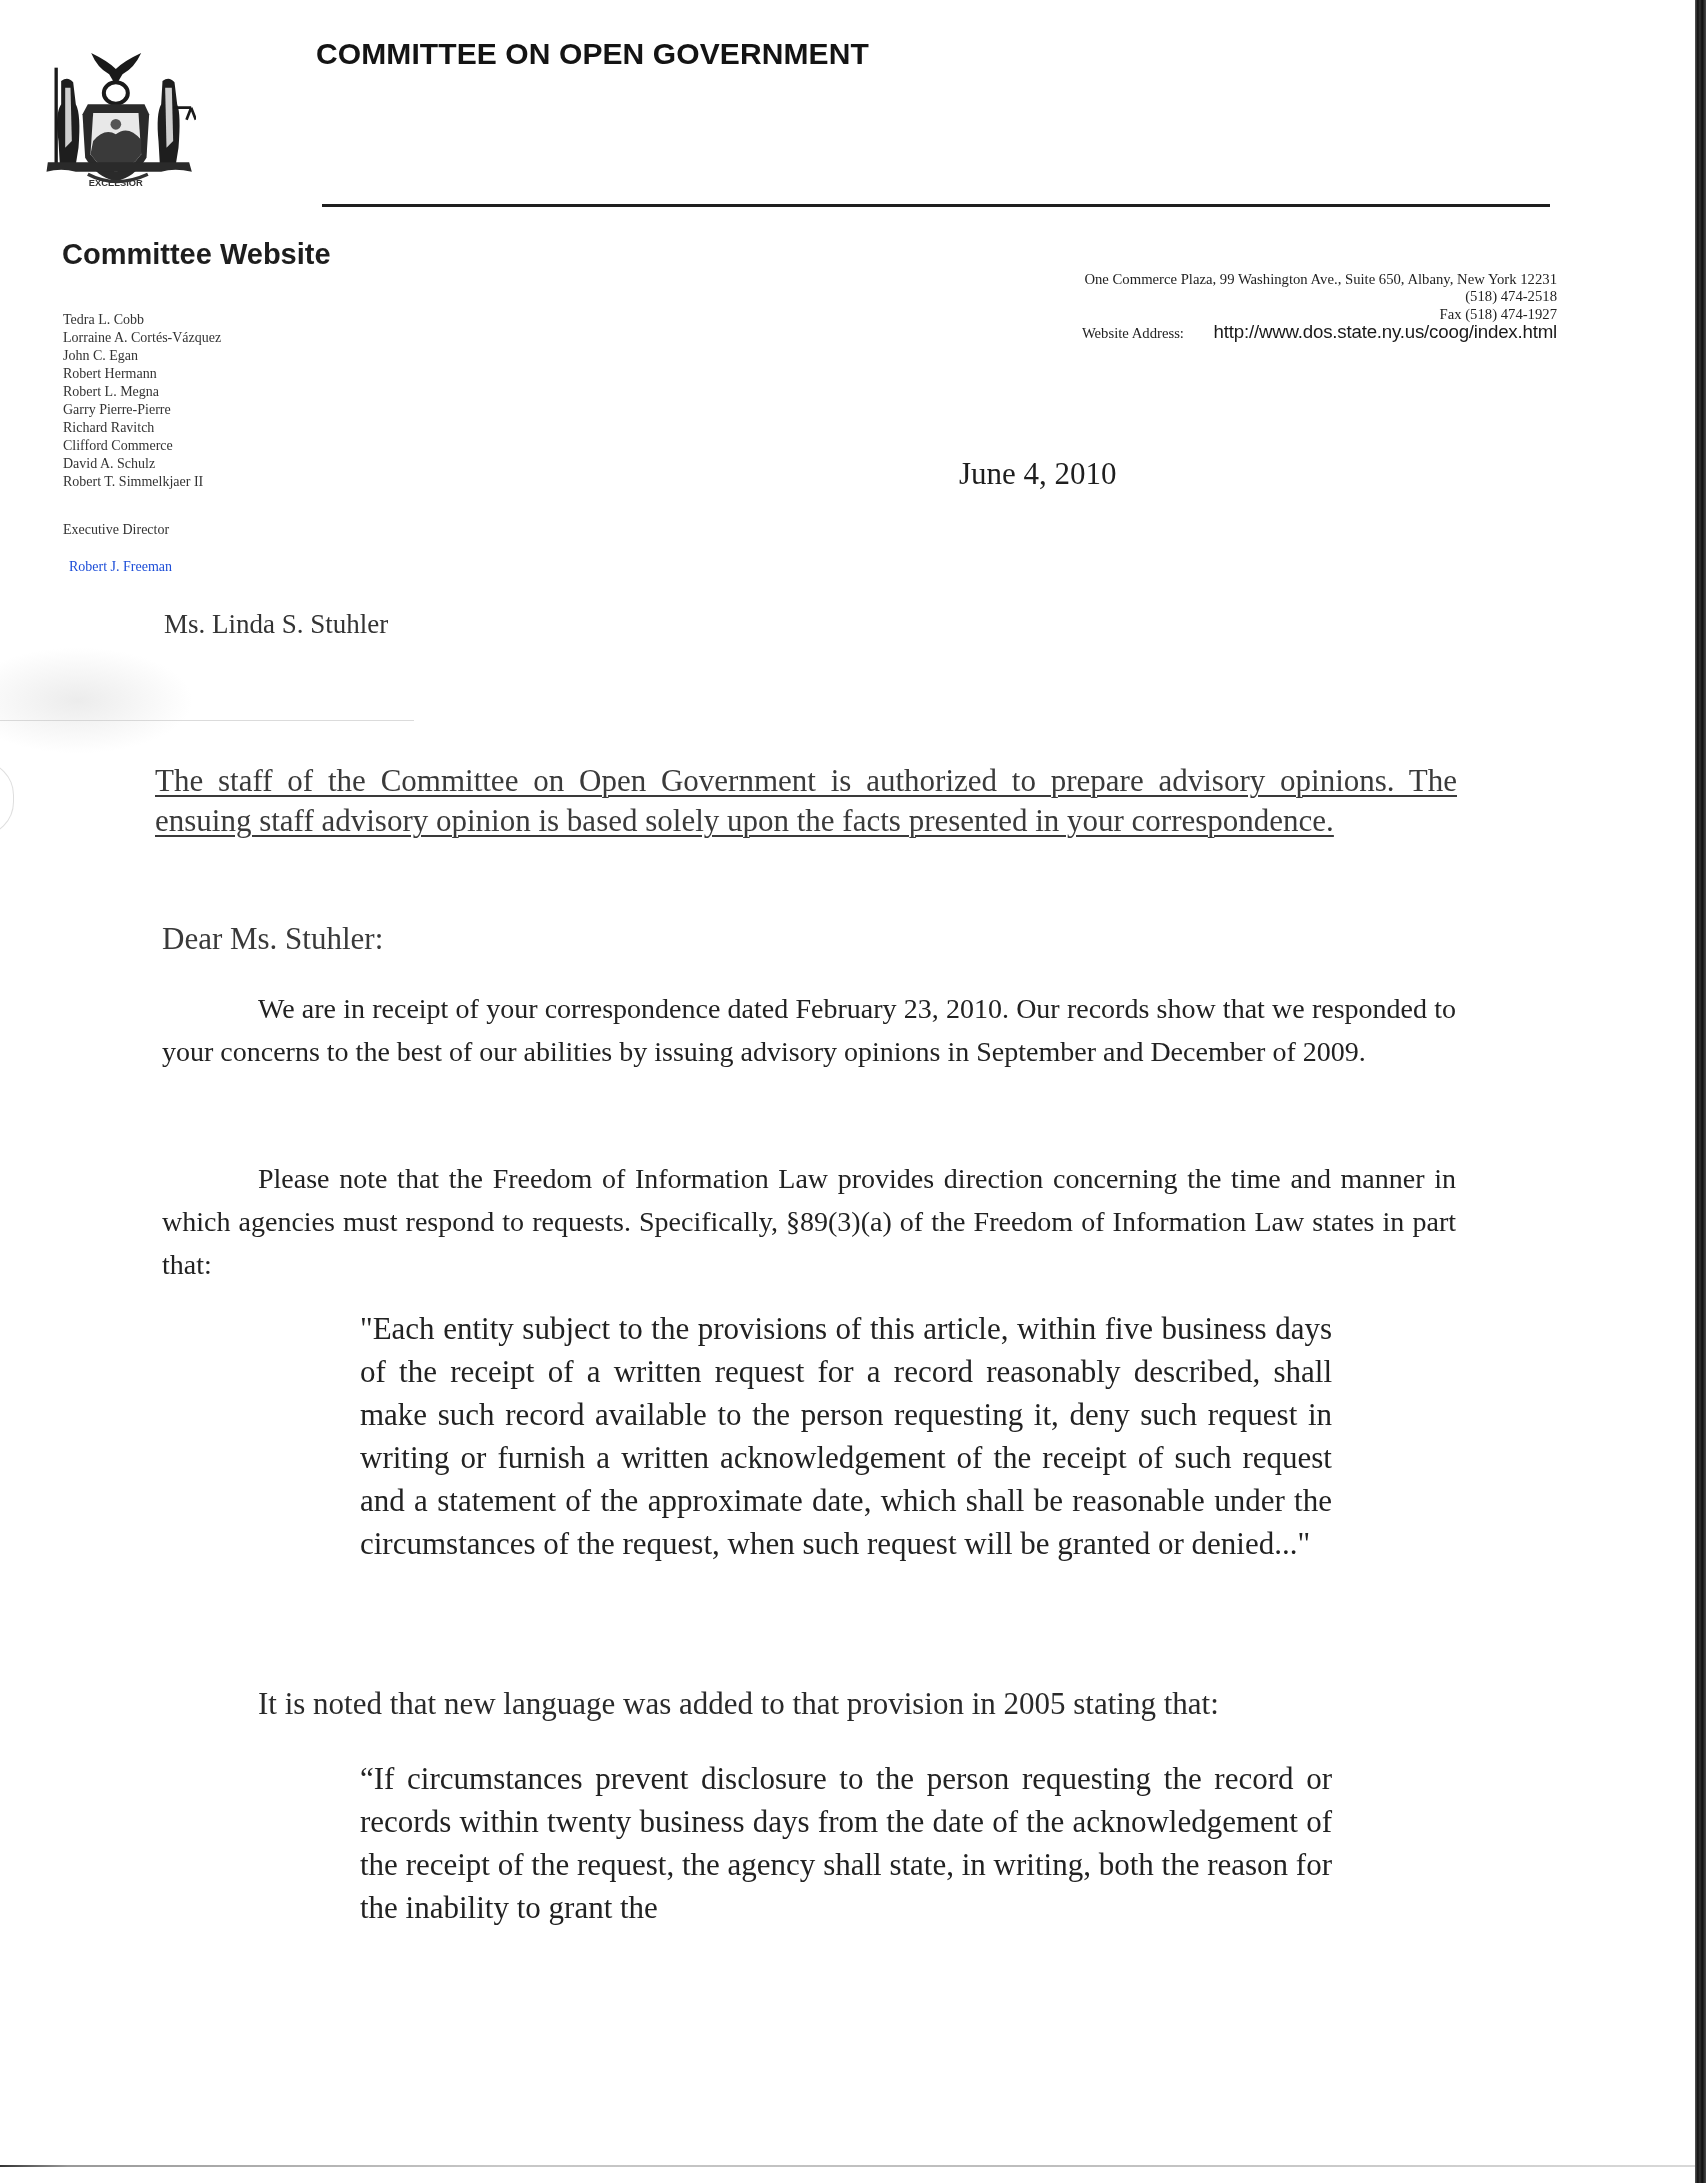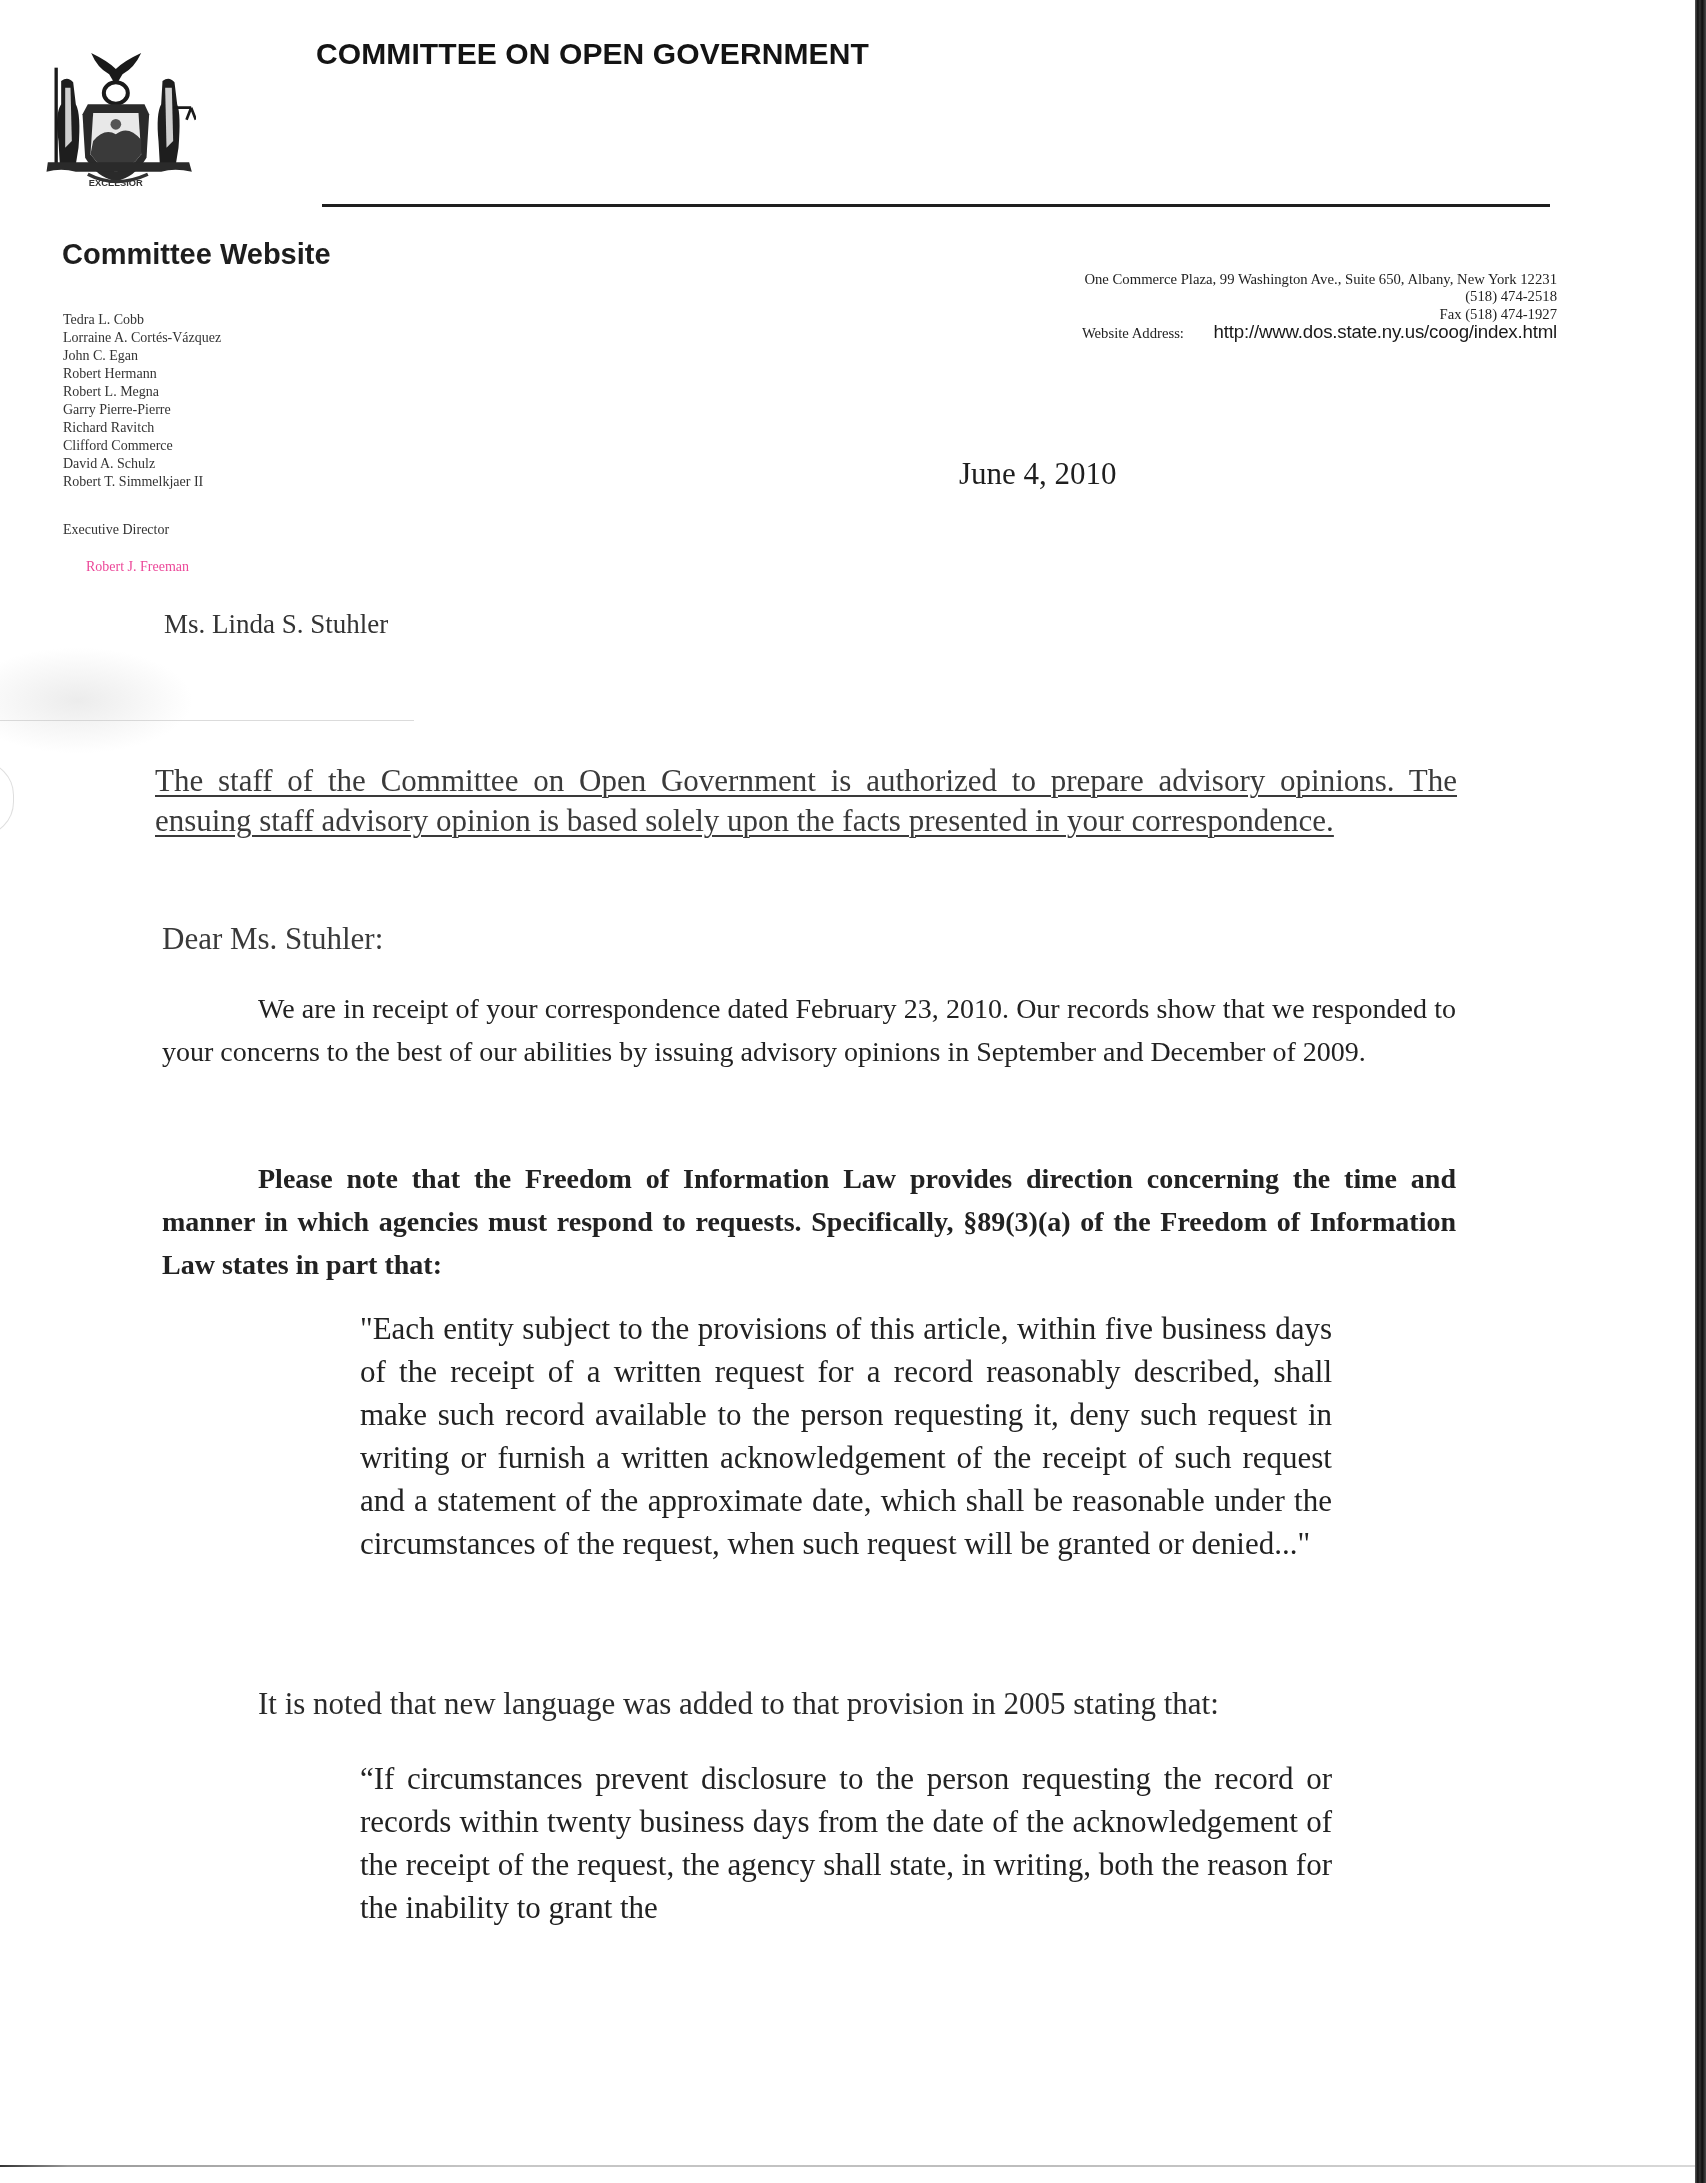--- a/index.html
+++ b/index.html
@@ -27,42 +27,42 @@
     font-size: 30px; line-height: 33px; color: #141414; letter-spacing: 0.1px; }
   .letterhead div { white-space: nowrap; }
   .rule { left: 322px; top: 204px; width: 1228px; height: 3.3px; background: #1e1e1e; }
 
   
   .committee-heading { left: 62px; top: 238px; font-family: "Liberation Sans", sans-serif; font-weight: bold;
     font-size: 29px; color: #1e1e1e; white-space: nowrap; }
   .members { left: 63px; top: 311px; font-size: 14px; line-height: 18px; color: #333; }
   .members div { white-space: nowrap; }
   .exec-label { left: 63px; top: 522px; font-size: 14px; color: #333; white-space: nowrap; }
-  .exec-name { left: 86px; top: 559px; font-size: 14px; color: #ec4899; white-space: nowrap; }
+  .exec-name { left: 69px; top: 559px; font-size: 14px; color: #1d4ed8; white-space: nowrap; }
 
   
   .address { right: 149px; top: 271px; text-align: right; font-size: 14.7px; line-height: 17.4px; color: #222; }
   .address div { white-space: nowrap; }
   .address .web-label { font-size: 14.7px; }
   .address .web-url { font-size: 18.7px; font-family: "Liberation Sans", sans-serif; letter-spacing: -0.2px; color: #1a1a1a; padding-left: 26px; }
 
   .date { left: 959px; top: 456px; font-size: 31px; color: #1e1e1e; white-space: nowrap; }
   .recipient { left: 164px; top: 609px; font-size: 27px; color: #333; white-space: nowrap; }
 
   
   .disclaimer { left: 155px; top: 761px; width: 1302px; font-size: 31px; line-height: 40px;
     color: #3a3a3a; text-align: justify; text-align-last: left;
     text-decoration: underline; text-decoration-thickness: 2px; text-underline-offset: 4px; }
 
   .salutation { left: 162px; top: 921px; font-size: 31px; color: #3a3a3a; white-space: nowrap; }
 
   .para { left: 162px; width: 1294px; font-size: 28px; line-height: 43px; color: #222;
     text-align: justify; text-indent: 96px; }
   .para1 { top: 987px; }
-  .para2 { top: 1157px; font-weight: bold; }
+  .para2 { top: 1157px; }
 
   .quote { left: 360px; width: 972px; font-size: 31px; line-height: 43px; color: #222; text-align: justify; }
   .quote1 { top: 1307px; }
   .note { left: 258px; top: 1686px; font-size: 31px; color: #2a2a2a; white-space: nowrap; }
   .quote2 { top: 1757px; }
 </style>
 </head>
 <body>
 
 <div class="abs scan-smudge"></div>

